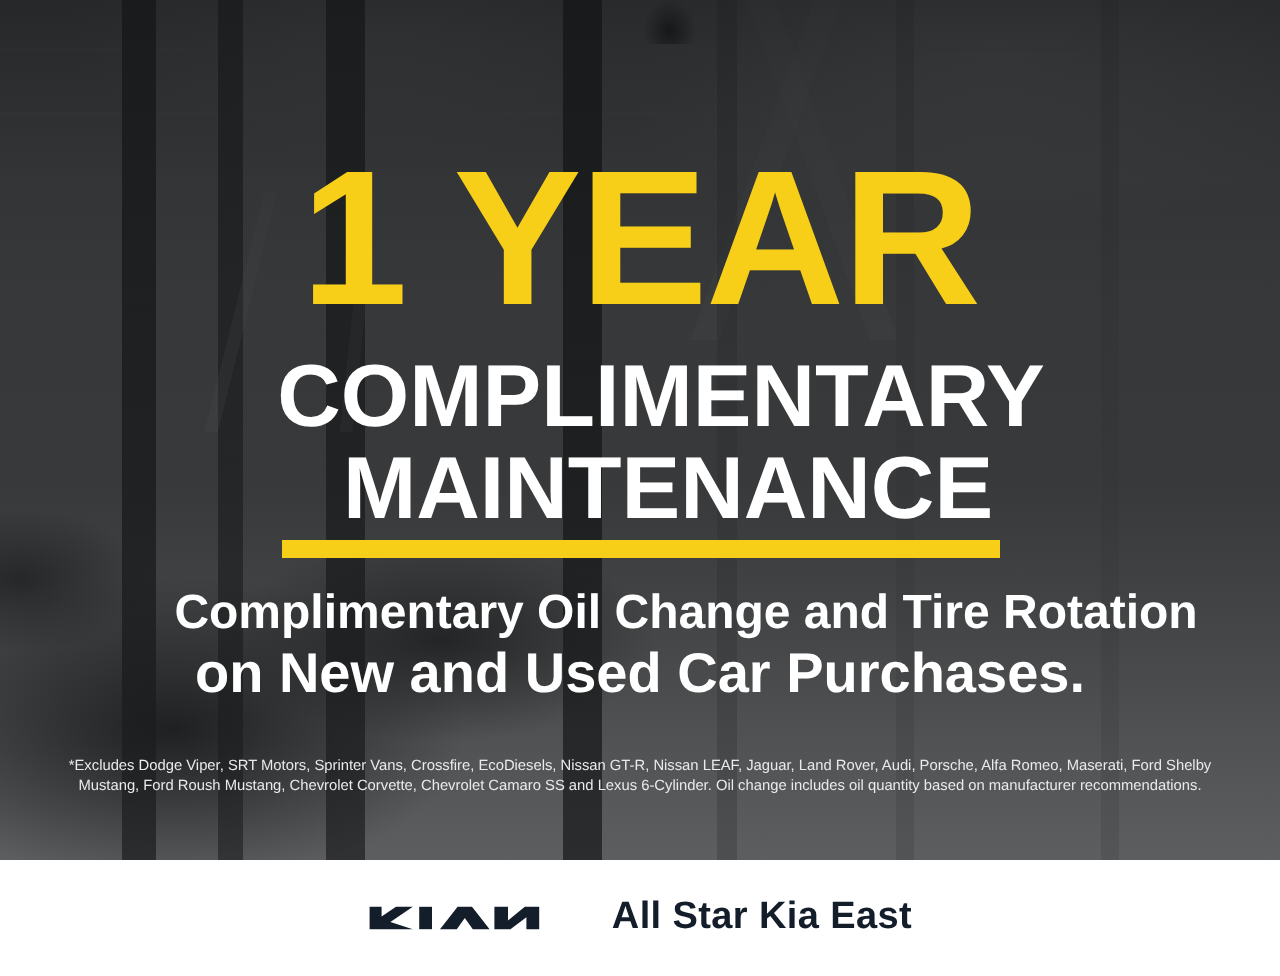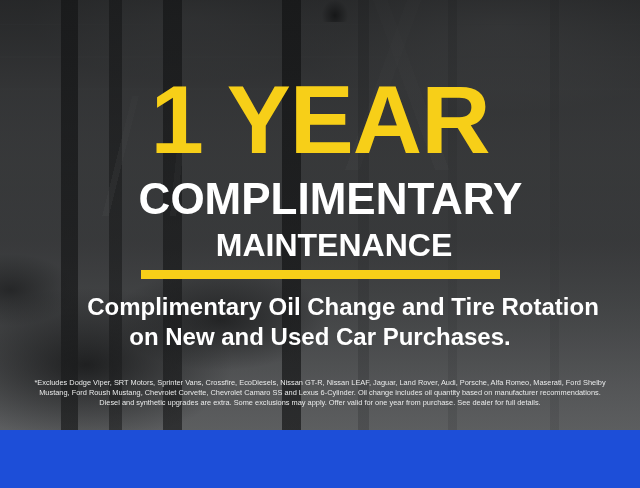--- a/index.html
+++ b/index.html
@@ -9,21 +9,21 @@
   }
   body {
     font-family: "Liberation Sans", sans-serif;
   }
 
   .banner {
     position: relative;
     width: 640px;
     height: 488px;
     overflow: hidden;
-    background: #1d4ed8;
+    background: #4d7c0f;
   }
 
   
   .photo {
     position: absolute;
     left: 0;
     top: 0;
     width: 640px;
     height: 430px;
     overflow: hidden;
@@ -159,21 +159,21 @@
     color: #ffffff;
     white-space: nowrap;
     margin-left: 21px;
   }
 
   .headline-sub2 {
     position: absolute;
     left: 0;
     right: 0;
     top: 222px;
-    font-size: 32px;
+    font-size: 44px;
     line-height: 46px;
     font-weight: bold;
     letter-spacing: 0px;
     color: #ffffff;
     white-space: nowrap;
     padding-left: 28px;
   }
 
   .rule {
     position: absolute;
@@ -195,21 +195,21 @@
     color: #ffffff;
     white-space: nowrap;
     padding-left: 46px;
   }
 
   .offer-line2 {
     position: absolute;
     left: 0;
     right: 0;
     top: 322px;
-    font-size: 24px;
+    font-size: 28px;
     line-height: 30px;
     font-weight: bold;
     color: #ffffff;
     white-space: nowrap;
   }
 
   .disclaimer {
     position: absolute;
     left: 14px;
     right: 14px;
@@ -275,19 +275,35 @@
 
     <div class="rule"></div>
 
     <div class="offer-line1">Complimentary Oil Change and Tire Rotation</div>
 
     <div class="offer-line2">on New and Used Car Purchases.</div>
 
     <div class="disclaimer">
       <div>*Excludes Dodge Viper, SRT Motors, Sprinter Vans, Crossfire, EcoDiesels, Nissan GT-R, Nissan LEAF, Jaguar, Land Rover, Audi, Porsche, Alfa Romeo, Maserati, Ford Shelby</div>
       <div>Mustang, Ford Roush Mustang, Chevrolet Corvette, Chevrolet Camaro SS and Lexus 6-Cylinder. Oil change includes oil quantity based on manufacturer recommendations.</div>
-      <div>Diesel and synthetic upgrades are extra. Some exclusions may apply. Offer valid for one year from purchase. See dealer for full details.</div>
     </div>
 
   </div>
 
+  <div class="footer">
+    <span class="kia-logo-wrap">
+      <svg class="kia-logo" viewBox="0 0 240 54" xmlns="http://www.w3.org/2000/svg" aria-hidden="true">
+        <g fill="#141E2B">
+
+          <path d="M2 41 L2 13 L17 13 L17 25 L35 13 L56 13 L28 32 L56 41 Z"></path>
+
+          <path d="M64 41 L64 13 L80 13 L80 41 Z"></path>
+
+          <path d="M90 41 L112 13 L130 13 L152 41 L131 41 L121 27 L111 41 Z"></path>
+
+          <path d="M158 41 L158 13 L175 13 L175 30 L196 13 L214 13 L214 41 L198 41 L198 26 L178 41 Z"></path>
+        </g>
+      </svg>
+    </span>
+    <span class="dealer-name">All Star Kia East</span>
+  </div>
 
 </div>
 
 </body></html>

